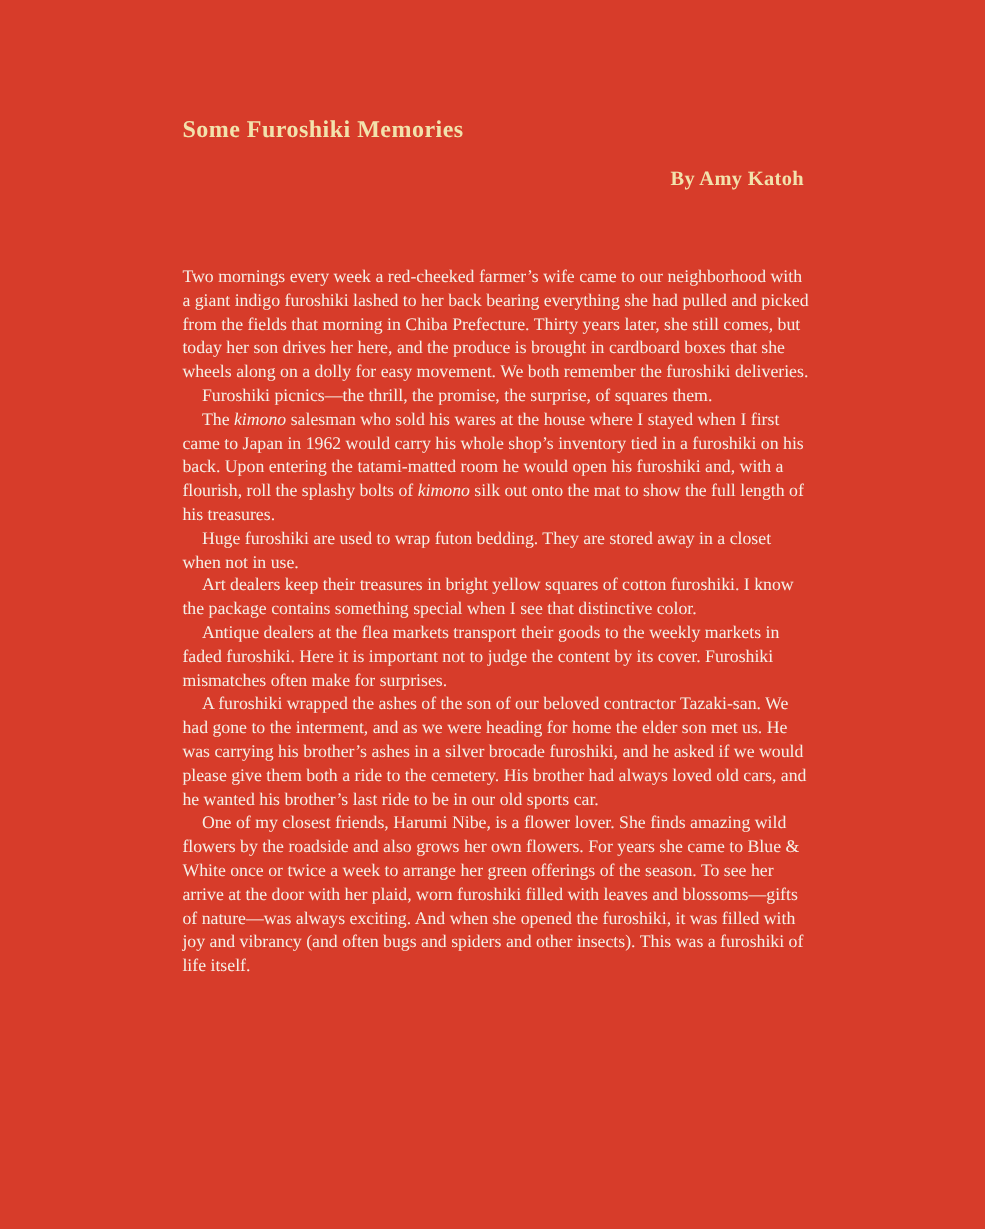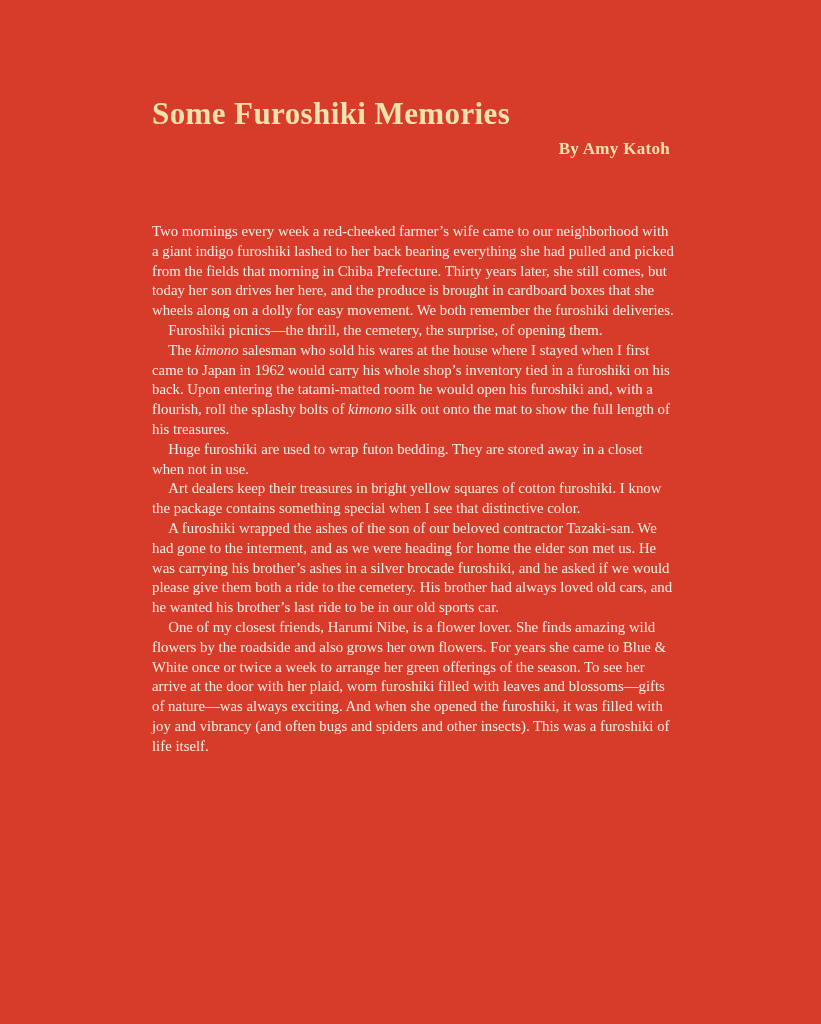--- a/index.html
+++ b/index.html
@@ -15,21 +15,21 @@
     background: var(--bg);
     position: relative;
     overflow: hidden;
     font-family: "Liberation Serif", serif;
   }
   .page-title {
     position: absolute;
     left: 152px;
     top: 97px;
     font-family: "Liberation Serif", serif;
-    font-size: 31px;
+    font-size: 20px;
     font-weight: 700;
     letter-spacing: 0.4px;
     color: var(--title-color);
     line-height: 1.1;
   }
   .byline {
     position: absolute;
     top: 139px;
     right: 151px;
     font-family: "Liberation Serif", serif;
@@ -62,19 +62,20 @@
 </style>
 </head>
 <body>
 
 <h1 class="page-title">Some Furoshiki Memories</h1>
 
 <div class="byline">By Amy Katoh</div>
 
 <div class="article-body">
     <p class="para"><span>Two mornings every week a red-cheeked farmer’s wife came to our neighborhood with a giant indigo furoshiki lashed to her back bearing everything she had pulled and picked from the fields that morning in Chiba Prefecture. Thirty years later, she still comes, but today her son drives her here, and the produce is brought in cardboard boxes that she wheels along on a dolly for easy movement. We both remember the furoshiki deliveries.</span></p>
-    <p class="para indent"><span>Furoshiki picnics—the thrill, the cemetery, the surprise, of opening them.</span></p>
+    <p class="para indent"><span>Furoshiki picnics—the thrill, the promise, the surprise, of squares them.</span></p>
     <p class="para indent"><span>The </span><em>kimono</em><span> salesman who sold his wares at the house where I stayed when I first came to Japan in 1962 would carry his whole shop’s inventory tied in a furoshiki on his back. Upon entering the tatami-matted room he would open his furoshiki and, with a flourish, roll the splashy bolts of </span><em>kimono</em><span> silk out onto the mat to show the full length of his treasures.</span></p>
     <p class="para indent"><span>Huge furoshiki are used to wrap futon bedding. They are stored away in a closet when not in use.</span></p>
     <p class="para indent"><span>Art dealers keep their treasures in bright yellow squares of cotton furoshiki. I know the package contains something special when I see that distinctive color.</span></p>
+    <p class="para indent"><span>Antique dealers at the flea markets transport their goods to the weekly markets in faded furoshiki. Here it is important not to judge the content by its cover. Furoshiki mismatches often make for surprises.</span></p>
     <p class="para indent"><span>A furoshiki wrapped the ashes of the son of our beloved contractor Tazaki-san. We had gone to the interment, and as we were heading for home the elder son met us. He was carrying his brother’s ashes in a silver brocade furoshiki, and he asked if we would please give them both a ride to the cemetery. His brother had always loved old cars, and he wanted his brother’s last ride to be in our old sports car.</span></p>
     <p class="para indent"><span>One of my closest friends, Harumi Nibe, is a flower lover. She finds amazing wild flowers by the roadside and also grows her own flowers. For years she came to Blue &amp; White once or twice a week to arrange her green offerings of the season. To see her arrive at the door with her plaid, worn furoshiki filled with leaves and blossoms—gifts of  nature—was always exciting. And when she opened the furoshiki, it was filled with joy and vibrancy (and often bugs and spiders and other insects). This was a furoshiki of life itself.</span></p>
   </div>
 
 </body></html>

